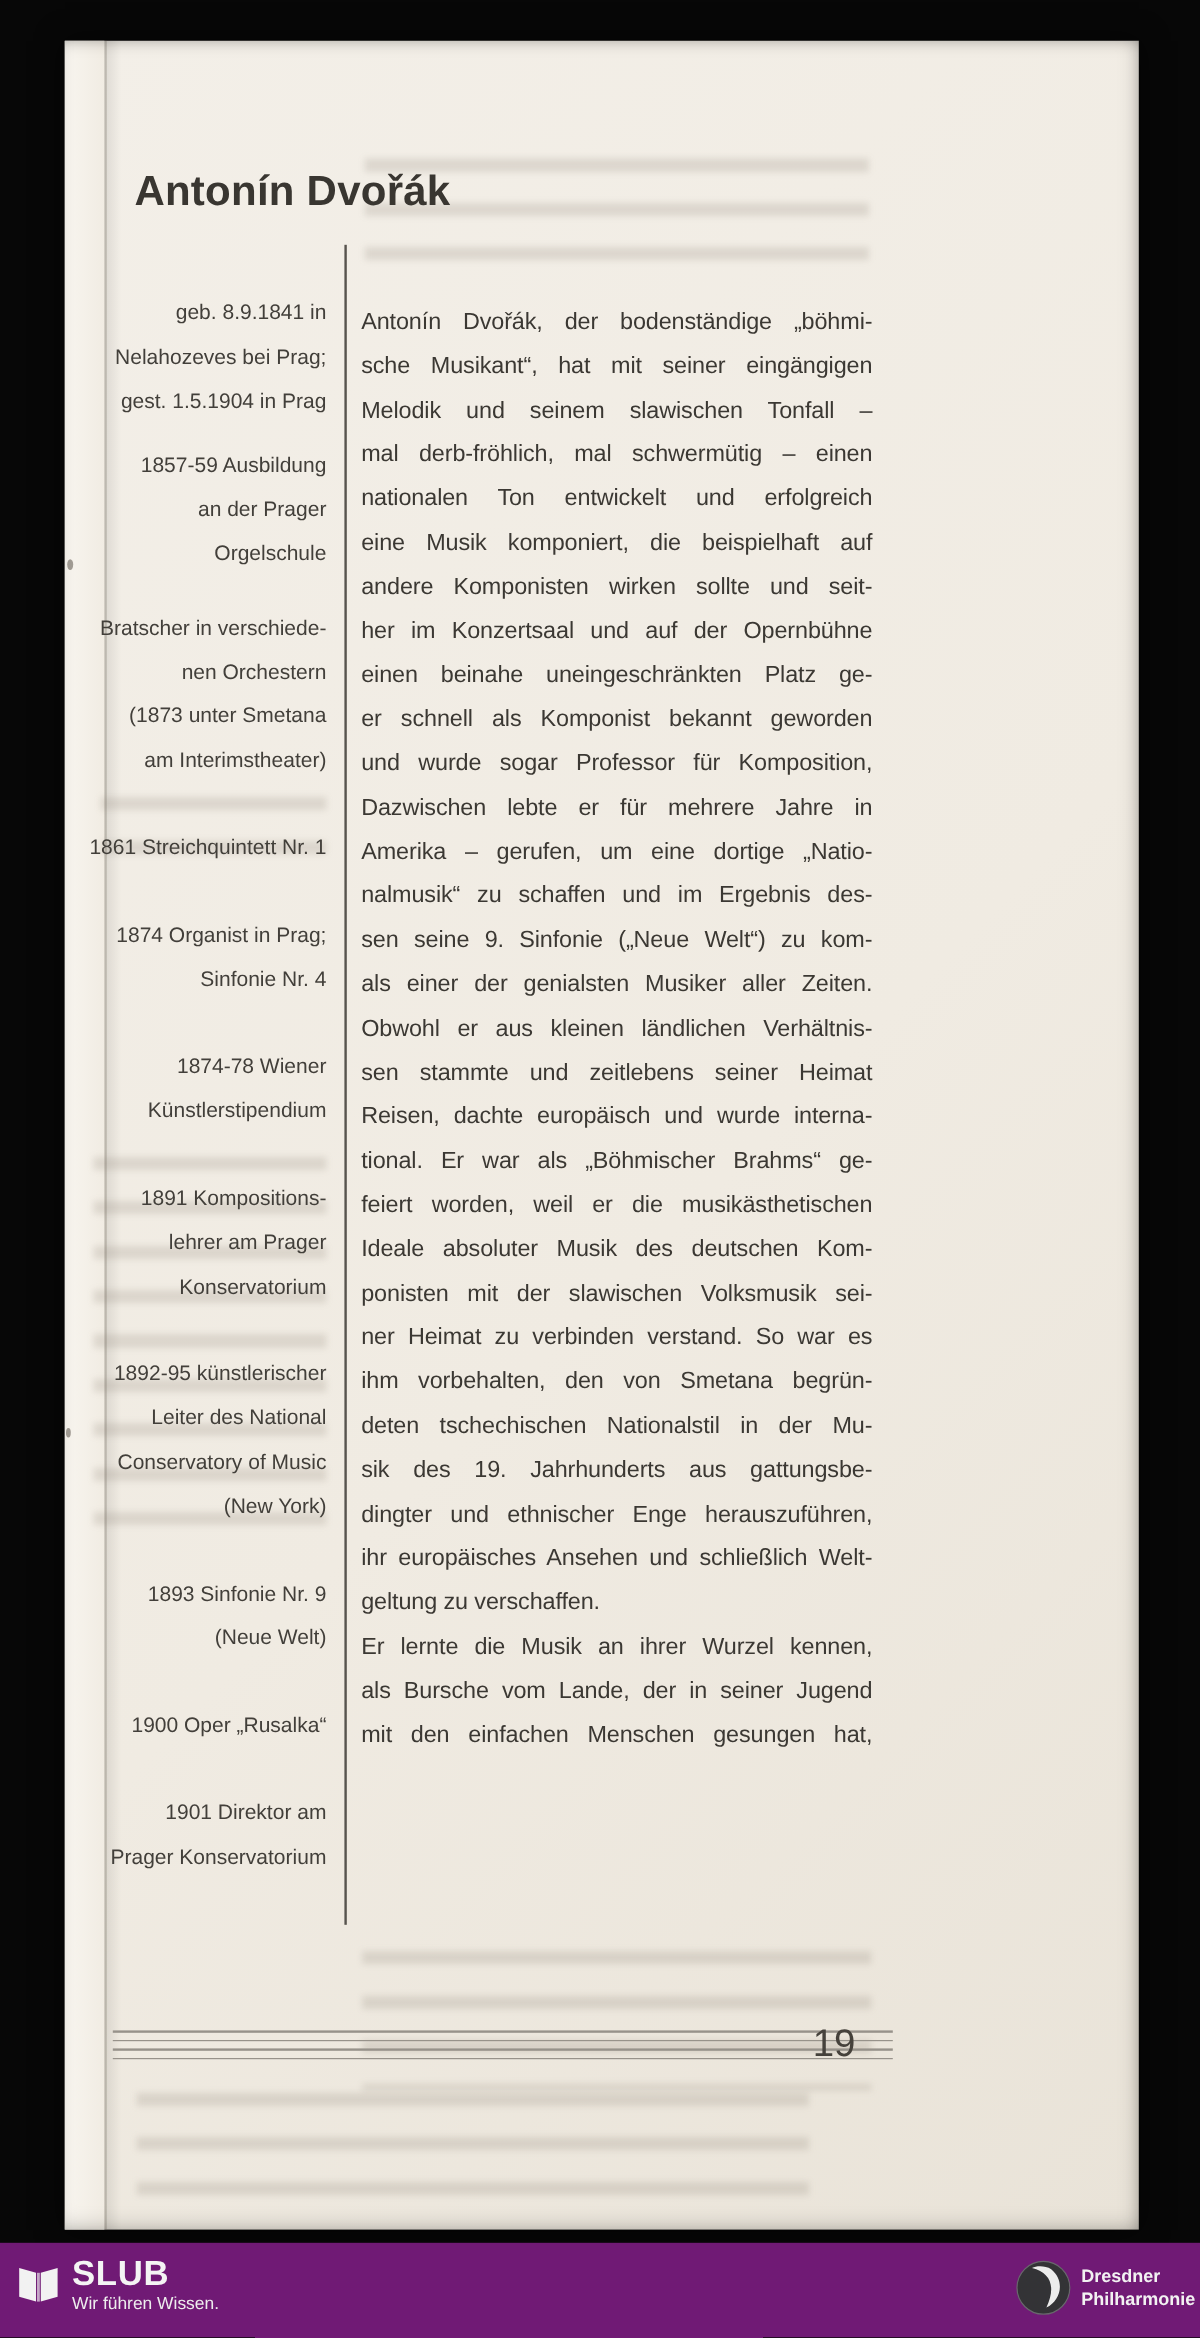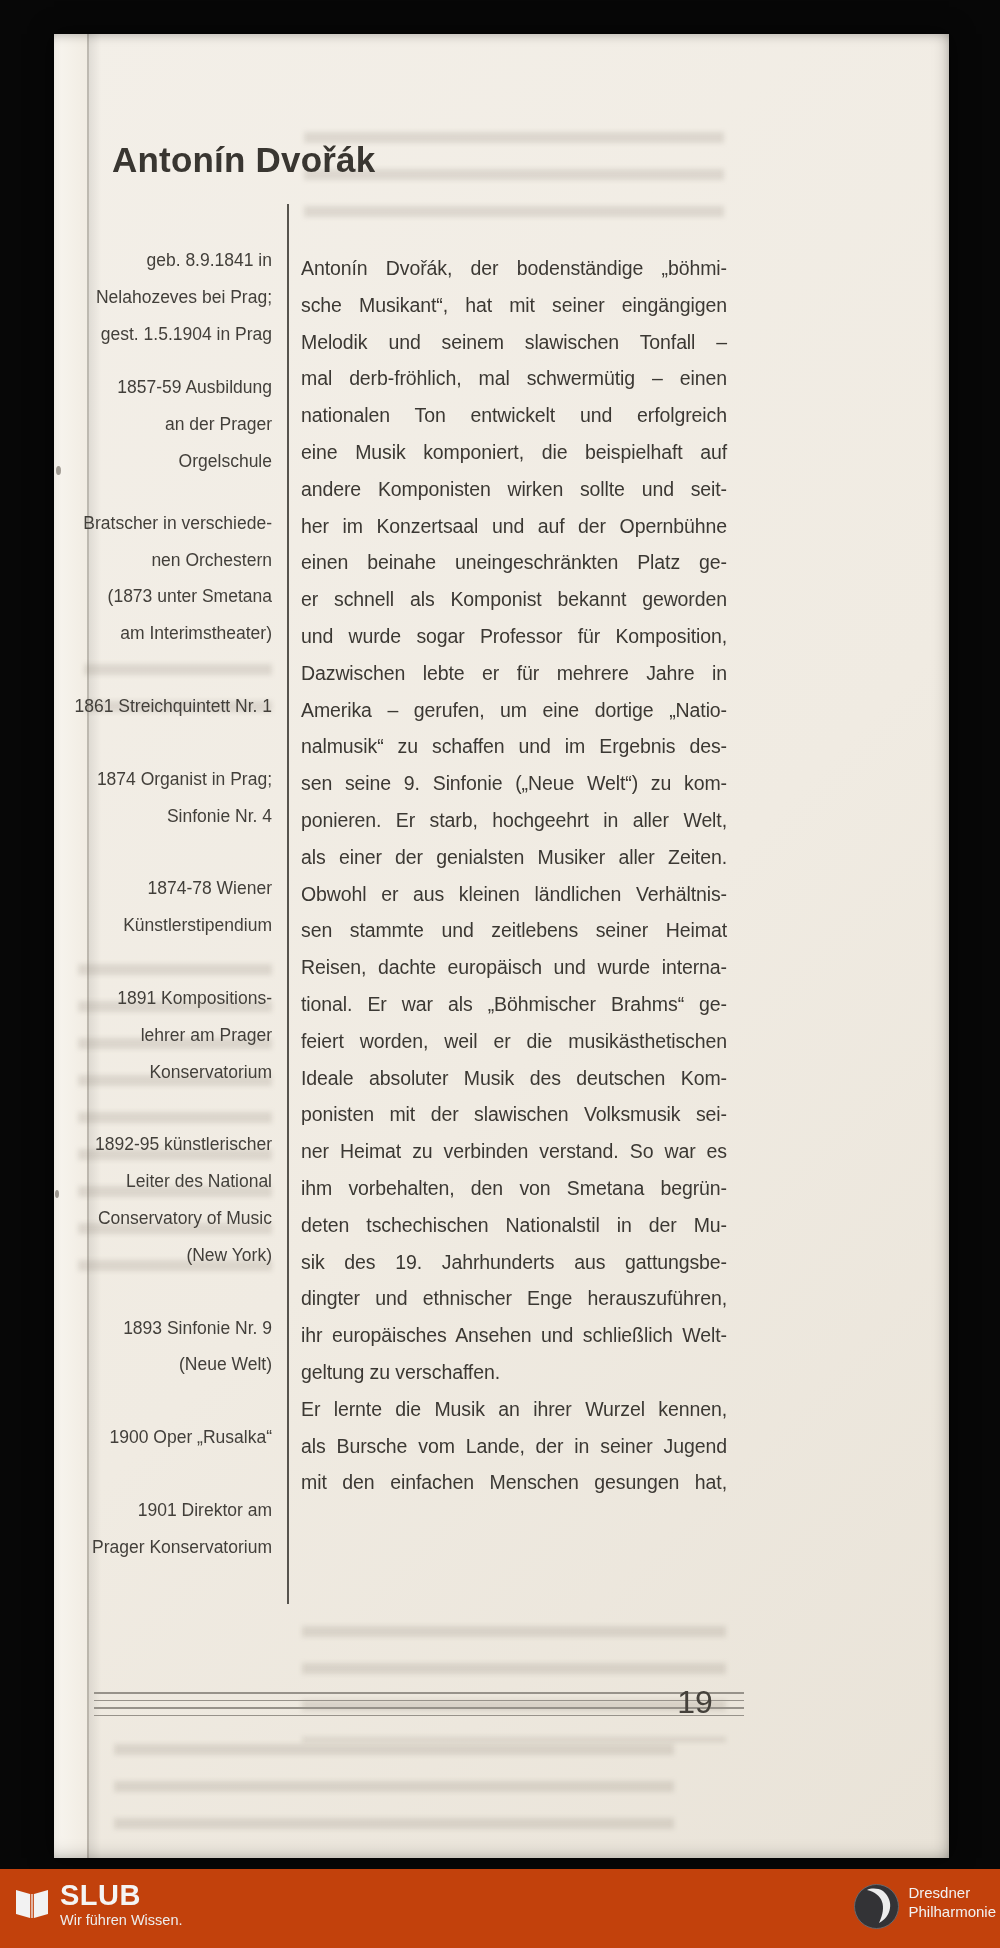--- a/index.html
+++ b/index.html
@@ -86,40 +86,40 @@
   .staff { position: absolute; left: 40px; top: 1658px; width: 650px; }
   .staff-line { height: 1.5px; background: #97928a; margin-bottom: 6px; }
   .pagenum {
     position: absolute; left: 606px; top: 1650px; width: 70px;
     font-size: 32px; color: #45413b; text-align: center;
   }
 
   
   .footer {
     position: absolute; left: 0; top: 1869px; width: 1000px; height: 79px;
-    background: #c2410c;
+    background: #701a75;
   }
   .slub {
     position: absolute; left: 13px; top: 11px;
     display: grid; grid-template-columns: auto auto; grid-template-rows: auto auto;
     column-gap: 9px; align-items: center;
   }
   .slub-icon { grid-row: 1 / 3; }
   .slub-name {
     grid-column: 2; grid-row: 1;
     font-size: 29px; font-weight: 700; line-height: 30px;
     letter-spacing: 0.5px; color: #f4f4f4;
   }
   .slub-tag {
     grid-column: 2; grid-row: 2;
     font-size: 14.5px; color: #ededed; margin-top: 2px;
   }
   .phil {
     position: absolute; right: 4px; top: 14px;
-    display: flex; gap: 8px;
+    display: flex; align-items: center; gap: 8px; font-weight: bold;
   }
   .phil-text div { font-size: 15px; line-height: 19px; color: #f2f2f2; }
 </style>
 </head>
 <body>
 
 <div class="page">
   <div class="edge-strip"></div>
   <div class="fold"></div>
   <div class="fold-shade"></div>
@@ -195,21 +195,20 @@
       <div class="line">eine Musik komponiert, die beispielhaft auf</div>
       <div class="line">andere Komponisten wirken sollte und seit-</div>
       <div class="line">her im Konzertsaal und auf der Opernbühne</div>
       <div class="line">einen beinahe uneingeschränkten Platz ge-</div>
       <div class="line">er schnell als Komponist bekannt geworden</div>
       <div class="line">und wurde sogar Professor für Komposition,</div>
       <div class="line">Dazwischen lebte er für mehrere Jahre in</div>
       <div class="line">Amerika – gerufen, um eine dortige „Natio-</div>
       <div class="line">nalmusik“ zu schaffen und im Ergebnis des-</div>
       <div class="line">sen seine 9. Sinfonie („Neue Welt“) zu kom-</div>
-      <div class="line">ponieren. Er starb, hochgeehrt in aller Welt,</div>
       <div class="line">als einer der genialsten Musiker aller Zeiten.</div>
       <div class="line">Obwohl er aus kleinen ländlichen Verhältnis-</div>
       <div class="line">sen stammte und zeitlebens seiner Heimat</div>
       <div class="line">Reisen, dachte europäisch und wurde interna-</div>
       <div class="line">tional. Er war als „Böhmischer Brahms“ ge-</div>
       <div class="line">feiert worden, weil er die musikästhetischen</div>
       <div class="line">Ideale absoluter Musik des deutschen Kom-</div>
       <div class="line">ponisten mit der slawischen Volksmusik sei-</div>
       <div class="line">ner Heimat zu verbinden verstand. So war es</div>
       <div class="line">ihm vorbehalten, den von Smetana begrün-</div>

